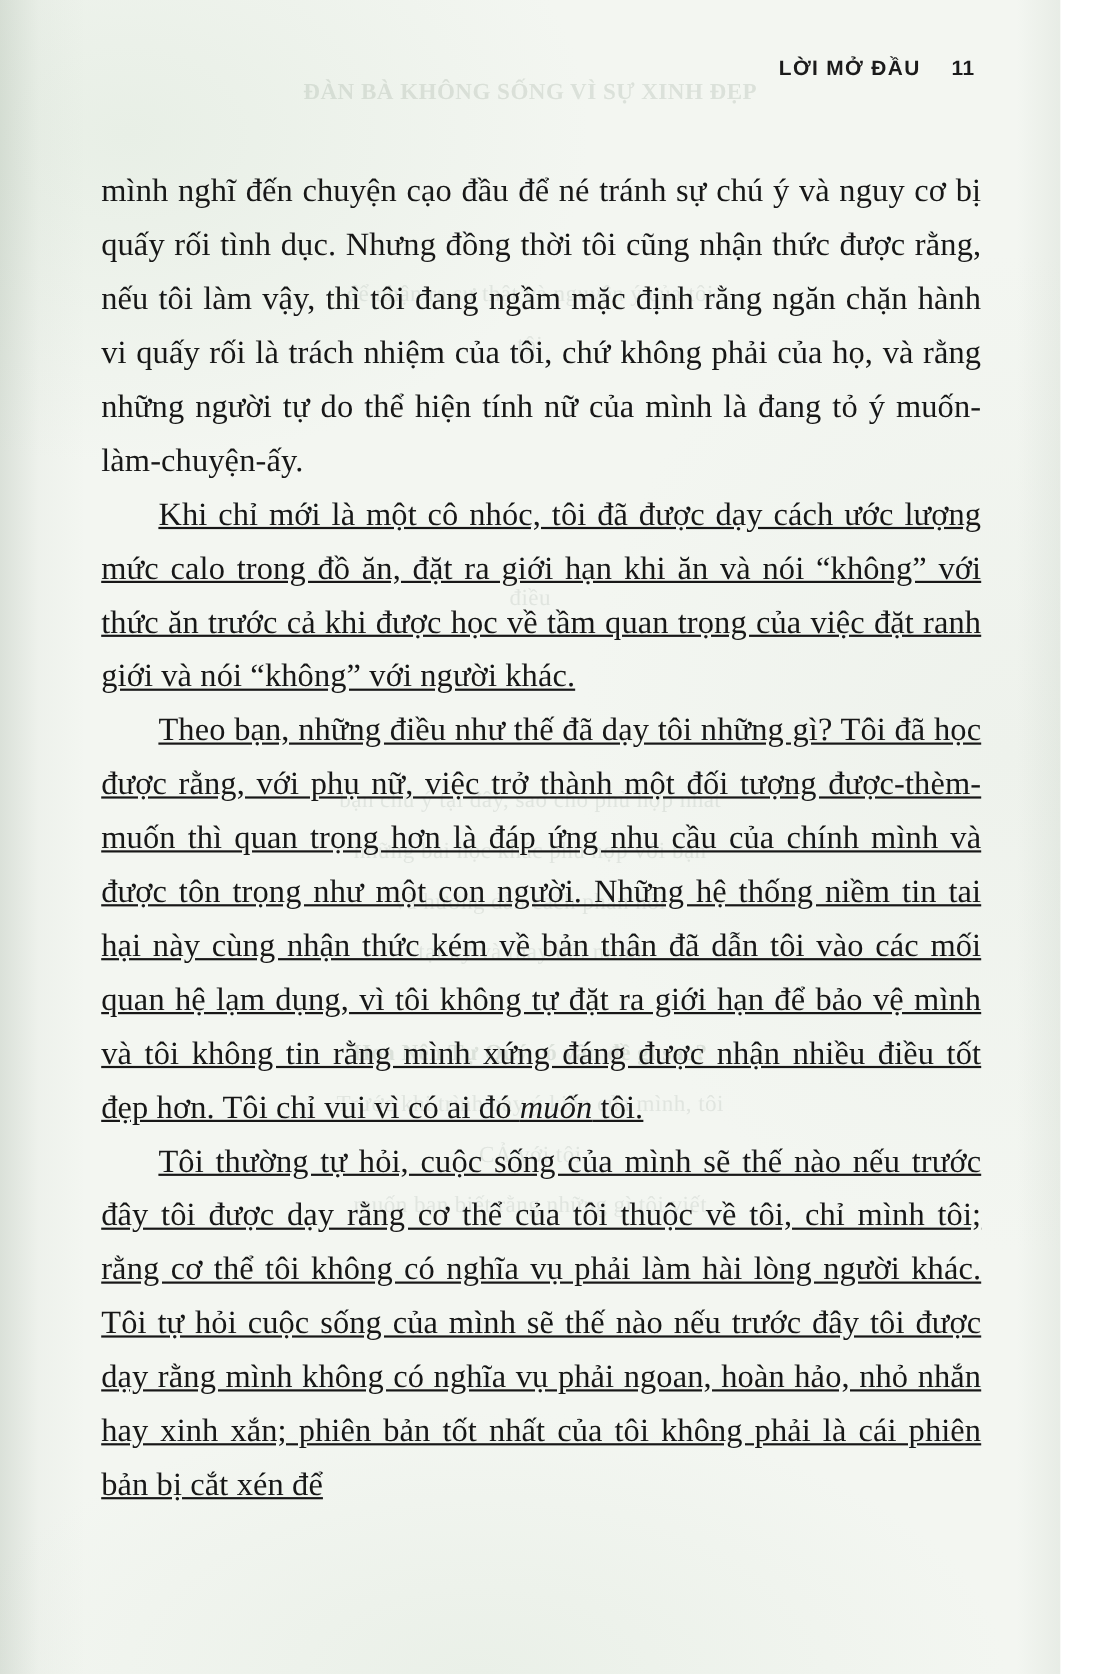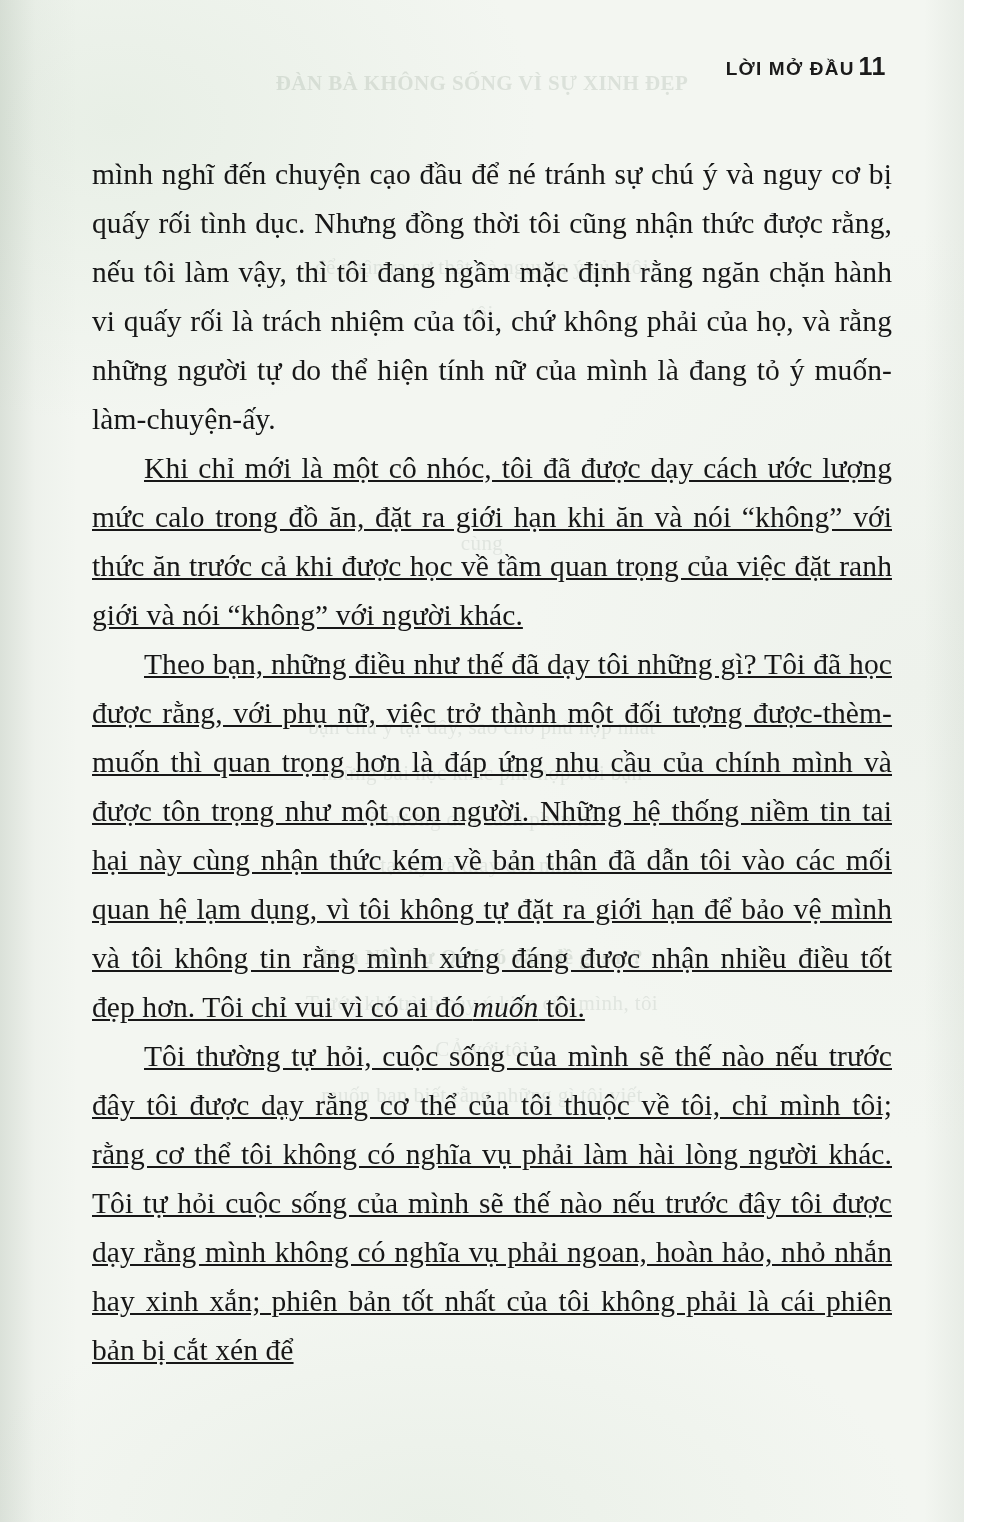--- a/index.html
+++ b/index.html
@@ -63,31 +63,31 @@
   .bleed .b-strong { font-weight: bold; color: rgba(85,105,90,0.15); }
   .bleed .sp { height: 46px; }
 
   
   .running-head {
     position: absolute;
     top: 52px;
     right: 78px;
     display: flex;
     align-items: baseline;
-    gap: 4px;
+    gap: 28px;
     font-family: "Liberation Sans", sans-serif;
     font-weight: bold;
     color: #1b1b1b;
   }
   .running-head .rh-title {
     font-size: 19px;
     letter-spacing: 1.2px;
   }
   .running-head .rh-page {
-    font-size: 25px;
+    font-size: 19px;
     letter-spacing: .5px;
   }
 
   
   .body-col {
     position: absolute;
     left: 92px;
     top: 150px;
     width: 800px;
   }
@@ -117,21 +117,21 @@
     <div class="b-strong">ĐÀN BÀ KHÔNG SỐNG VÌ SỰ XINH ĐẸP</div>
     <div class="sp"></div>
     <div class="sp"></div>
     <div class="sp"></div>
     <div>để nhận ra sự thật và nguyện ý của tôi</div>
     <div>tôi</div>
     <div class="sp"></div>
     <div class="sp"></div>
     <div class="sp"></div>
     <div class="sp"></div>
-    <div>cùng</div>
+    <div>điều</div>
     <div class="sp"></div>
     <div class="sp"></div>
     <div class="sp"></div>
     <div>bạn chú ý tại đây, sao cho phù hợp nhất</div>
     <div>những bài học khác phù hợp với bạn</div>
     <div>và hướng dẫn cách phản hồi</div>
     <div>tại ký và thay đổi mình</div>
     <div class="sp"></div>
     <div class="b-strong">Hoa Nên Tự Quý có vấn đề gì sao?</div>
     <div>Trước khi trình bày ý kiến của mình, tôi</div>

